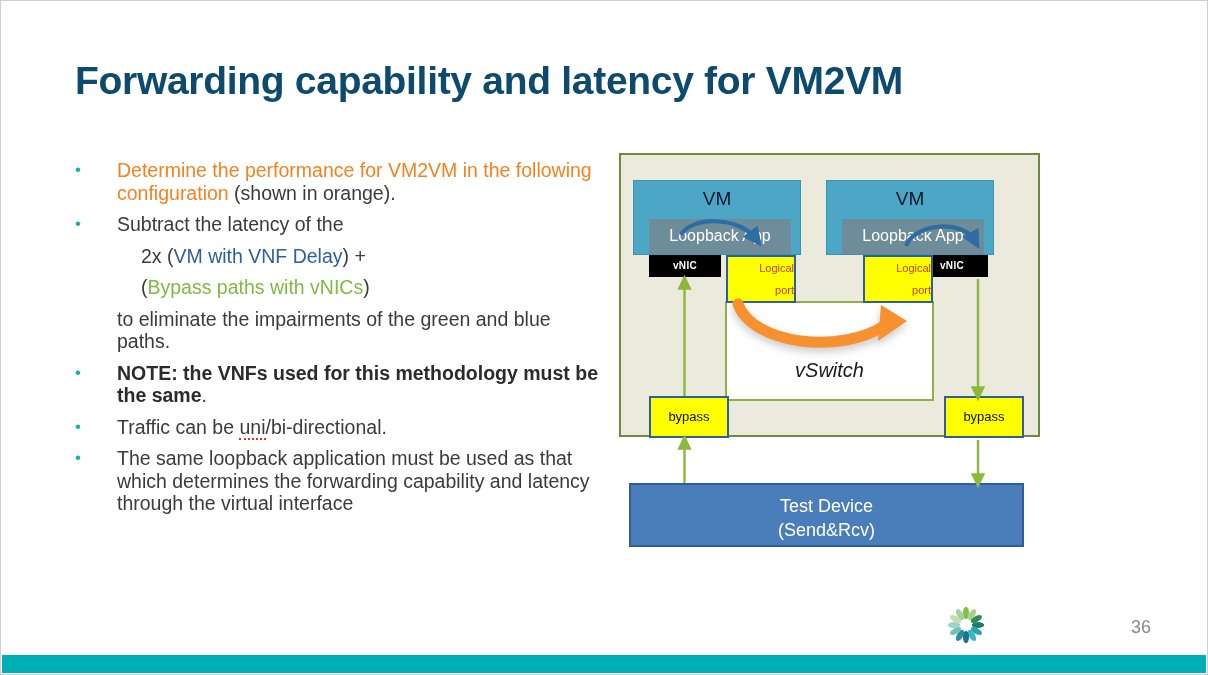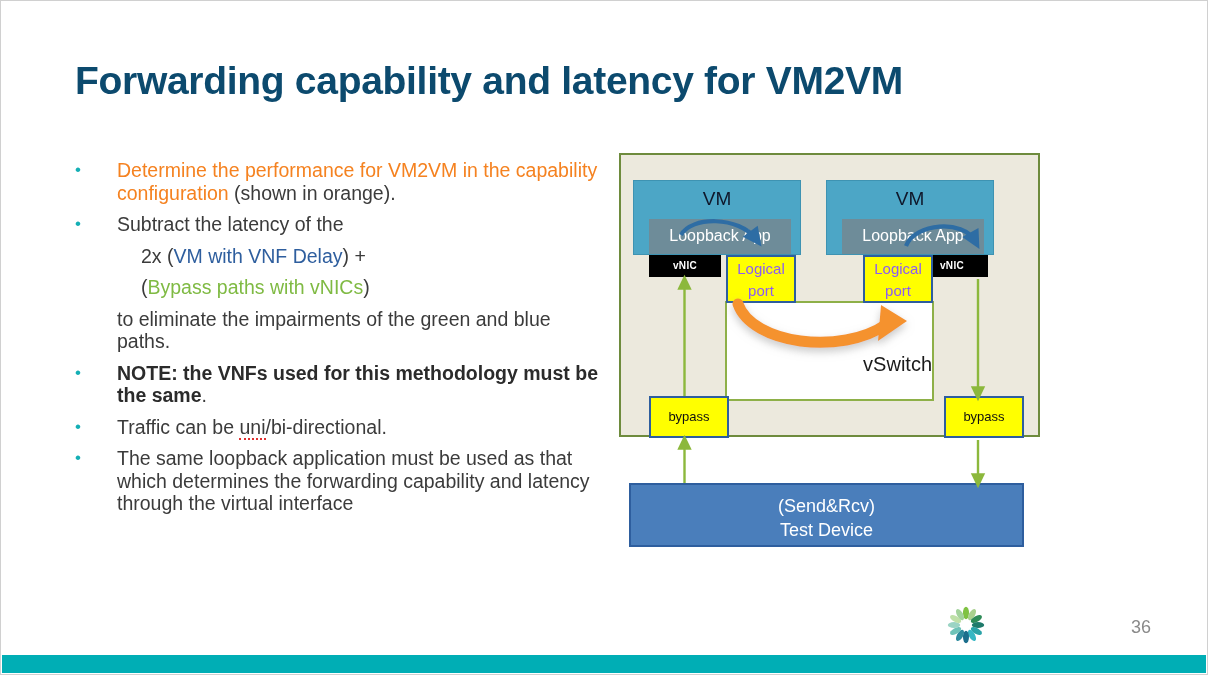--- a/index.html
+++ b/index.html
@@ -156,41 +156,42 @@
     width: 70px; height: 48px;
     background: #FFFF00;
     border: 2px solid #2E5E9E;
     box-sizing: border-box;
     top: 102px;
   }
   #lport-left  { left: 107px; }
   #lport-right { left: 244px; }
   .logical-port span {
     display: block;
-    text-align: center;
-    font-size: 15px;
+    text-align: right;
+    font-size: 11px;
     line-height: 21px;
-    color: #8b5cf6;
+    color: #c2410c;
     padding-top: 1px;
   }
   
   #vswitch {
     position: absolute;
     left: 106px; top: 148px;
     width: 209px; height: 100px;
     background: #ffffff;
     border: 2px solid #8EB048;
     box-sizing: border-box;
   }
   #vswitch-label {
     position: absolute;
-    left: 0; right: 0; top: 50px;
-    text-align: right;
+    left: 0; right: 0; top: 56px;
+    text-align: center;
     font-size: 20px;
     color: #1a1a1a;
+    font-style: italic;
   }
   
   .bypass-box {
     position: absolute;
     width: 80px; height: 42px;
     background: #FFFF00;
     border: 2px solid #2E5E9E;
     box-sizing: border-box;
     top: 243px;
   }
@@ -263,21 +264,21 @@
 <body>
 
 <div id="slide">
 
   <div id="title">Forwarding capability and latency for VM2VM</div>
 
   <div id="bullets">
 
     <div class="bullet-row">
       <div class="bullet-dot">•</div>
-      <div class="bullet-text"><span class="c-orange">Determine the performance for VM2VM in the capability configuration</span><span class="c-dark"> (shown in orange).</span></div>
+      <div class="bullet-text"><span class="c-orange">Determine the performance for VM2VM in the following configuration</span><span class="c-dark"> (shown in orange).</span></div>
     </div>
 
     <div class="bullet-row">
       <div class="bullet-dot">•</div>
       <div class="bullet-text">Subtract the latency of the</div>
     </div>
 
     <div class="sub-line"><span>2x (</span><span class="c-blue">VM with VNF Delay</span><span>) +</span></div>
 
     <div class="sub-line"><span>(</span><span class="c-green">Bypass paths with vNICs</span><span>)</span></div>
@@ -340,22 +341,22 @@
     </div>
 
     <div class="bypass-box" id="bypass-left">
       <span>bypass</span>
     </div>
     <div class="bypass-box" id="bypass-right">
       <span>bypass</span>
     </div>
 
     <div id="test-device">
+      <div>Test Device</div>
       <div>(Send&amp;Rcv)</div>
-      <div>Test Device</div>
     </div>
 
     <svg id="arrows" viewBox="0 0 424 408">
       <defs>
         <marker id="grnArrow" markerWidth="7" markerHeight="7" refX="3.2" refY="3.4" orient="auto" markerUnits="strokeWidth">
           <path d="M0.4,0.4 L6.6,3.4 L0.4,6.4 z" fill="#8CB83C"></path>
         </marker>
         <marker id="bluArrow" markerWidth="5" markerHeight="5" refX="2.6" refY="2.5" orient="auto" markerUnits="strokeWidth">
           <path d="M0.3,0.3 L4.8,2.5 L0.3,4.7 z" fill="#2E6DA4"></path>
         </marker>

